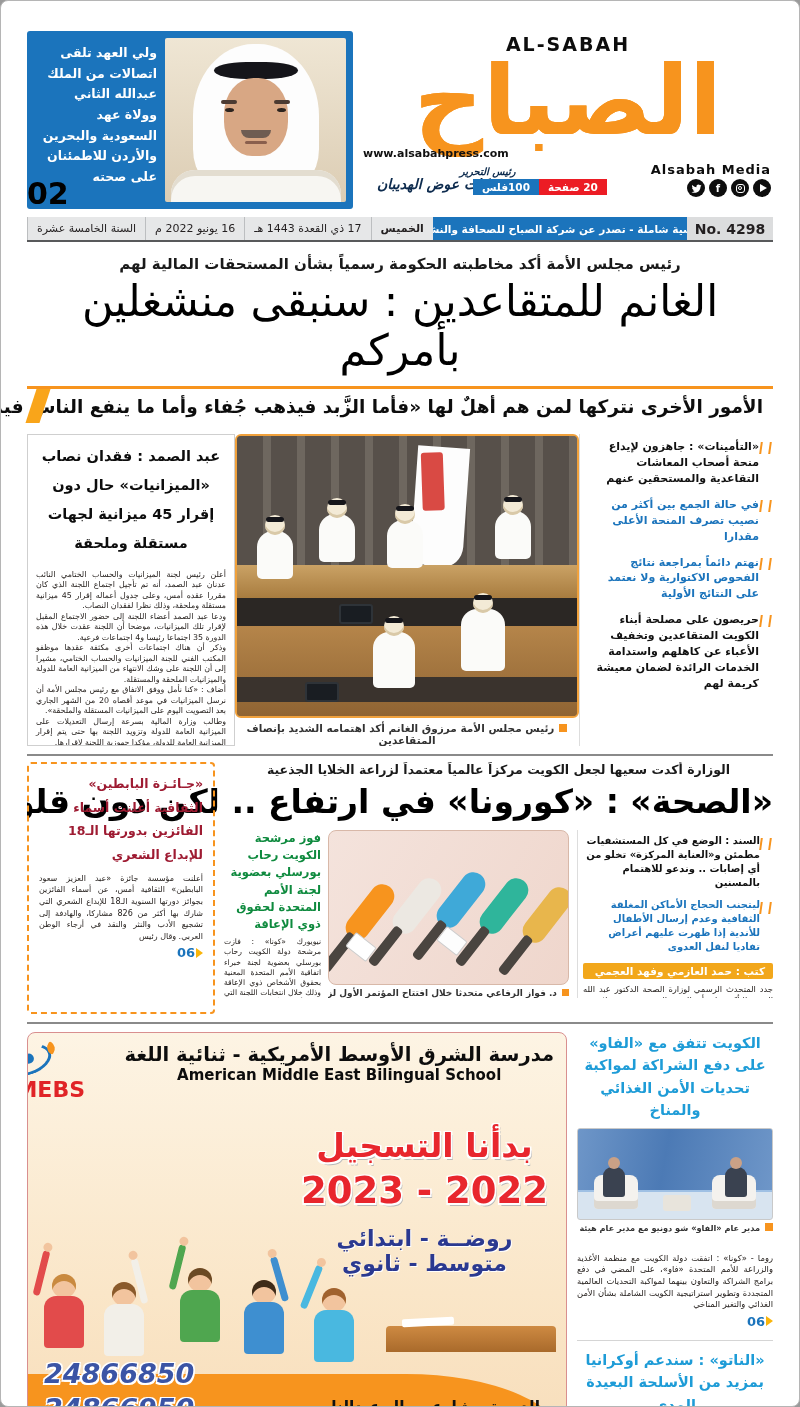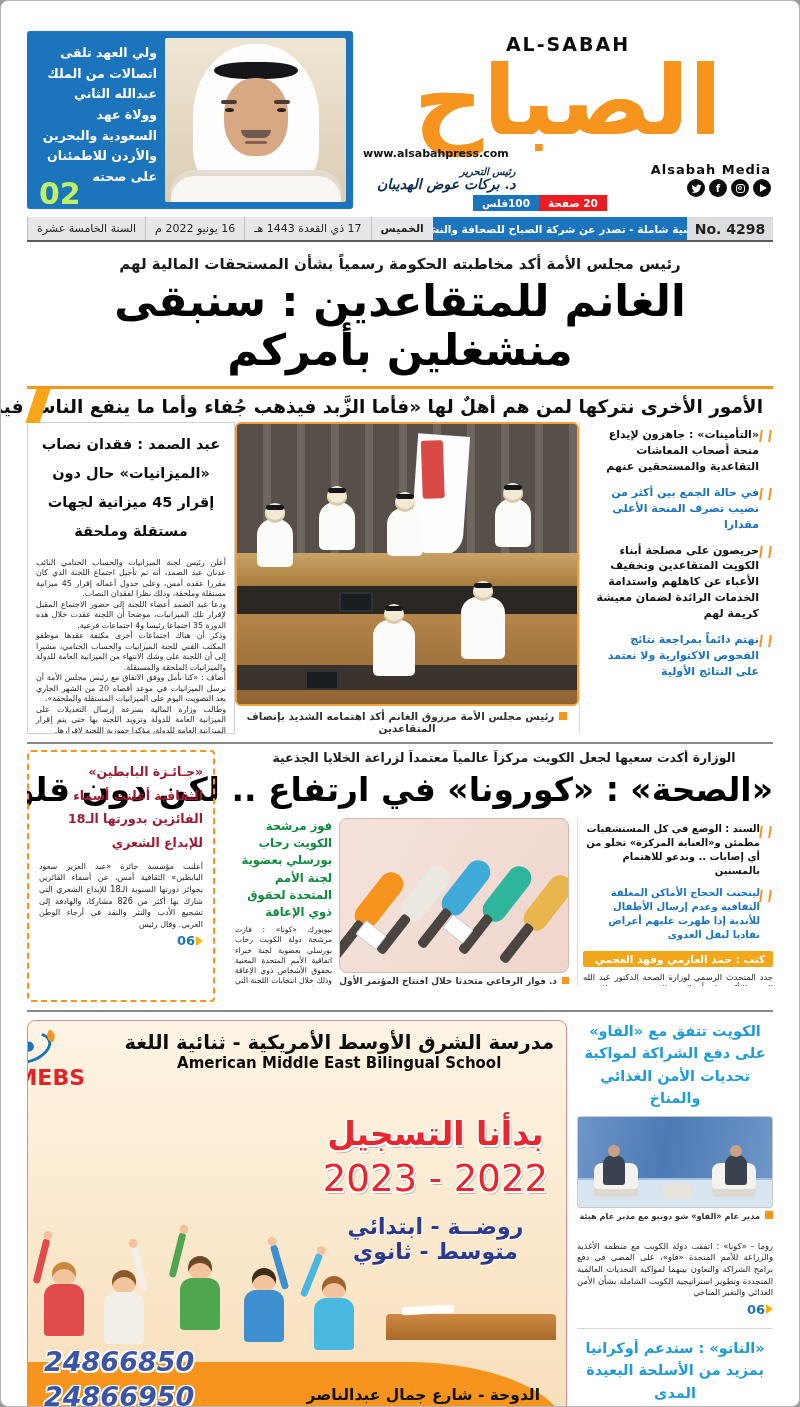--- a/index.html
+++ b/index.html
@@ -6,21 +6,21 @@
   html,body{background:#9a9a9a}
   body{font-family:"DejaVu Sans","Liberation Sans",sans-serif}
   .page{width:800px;height:1407px;margin:0 auto;background:#fff;border:1px solid #b5b5b5;border-radius:8px;
         position:relative;padding:30px 26px 0;overflow:hidden}
 
   
   .mast{display:flex;gap:10px;height:180px}
   .teaser{width:326px;height:178px;background:#1B74BC;border-radius:3px;display:flex;position:relative;overflow:hidden;flex:none}
   .teaser-text{width:136px;padding:12px 6px 4px 12px;color:#fff;font-weight:bold;font-size:12.5px;line-height:1.65;
                text-align:right;direction:rtl}
-  .teaser-page{position:absolute;left:12px;bottom:0px;color:#bef264;font-size:30px;font-weight:bold;line-height:1}
+  .teaser-page{position:absolute;left:0;bottom:0px;color:#000000;font-size:30px;font-weight:bold;line-height:1}
   .prince{flex:1;margin:7px 7px 7px 2px;border-radius:2px;background:linear-gradient(#EFE6D4,#DCCDB4);position:relative;overflow:hidden}
   .ghutra{position:absolute;top:6px;left:50%;transform:translateX(-50%);width:126px;height:150px;background:#fdfdfd;border-radius:48% 48% 30% 30%}
   .agal{position:absolute;top:24px;left:50%;transform:translateX(-50%);width:84px;height:17px;background:#15151a;border-radius:50%/65%}
   .face{position:absolute;top:40px;left:50%;transform:translateX(-50%);width:64px;height:78px;background:#D8A784;border-radius:46% 46% 44% 44%}
   .brow{position:absolute;width:16px;height:4px;background:#4c3b32;border-radius:2px;top:62px}
   .eye{position:absolute;width:9px;height:4px;background:#2d241f;border-radius:50%;top:70px}
   .mst{position:absolute;top:92px;left:50%;transform:translateX(-50%);width:30px;height:8px;background:#6e5c52;border-radius:0 0 8px 8px}
   .mouth{position:absolute;top:103px;left:50%;transform:translateX(-50%);width:22px;height:3px;background:#8a5f4d;border-radius:3px}
   .shoulders{position:absolute;bottom:-14px;left:50%;transform:translateX(-50%);width:170px;height:46px;background:#f7f6f2;border-radius:24px 24px 0 0;box-shadow:inset 0 6px 0 #e3ddd0}
 
@@ -34,39 +34,39 @@
   .sig-title{font-size:10px;font-style:italic;font-weight:bold}
   .sig-name{font-size:14px;font-style:italic;font-weight:bold;font-family:"DejaVu Serif","Liberation Serif",serif}
   .media-block{text-align:right}
   .media-label{font-size:13px;font-weight:bold;color:#0d0d0d;letter-spacing:1px}
   .icons{display:flex;gap:4px;justify-content:flex-end;margin-top:2px}
   .sicon{width:18px;height:18px;border-radius:50%;background:#0d0d0d;color:#fff;display:flex;align-items:center;justify-content:center;
          font-size:10px;font-weight:bold;position:relative}
   .ig-sq{width:9px;height:9px;border:1.4px solid #fff;border-radius:3px;position:relative}
   .ig-sq::after{content:"";position:absolute;inset:1.5px;border:1.2px solid #fff;border-radius:50%}
   .yt-tri{width:0;height:0;border-left:7px solid #fff;border-top:4.5px solid transparent;border-bottom:4.5px solid transparent;margin-left:2px}
-  .chips{position:absolute;left:110px;bottom:0;display:flex;direction:ltr}
+  .chips{position:absolute;left:110px;bottom:16px;display:flex;direction:ltr}
   .chip{color:#fff;font-size:10.5px;font-weight:bold;padding:2px 9px;direction:rtl}
   .chip.blue{background:#1B74BC}
   .chip.red{background:#EC1C24}
 
   
   .datebar{display:flex;align-items:stretch;height:25px;background:#E6E7E8;margin-top:6px;border-bottom:2px solid #58595b;font-size:11px;color:#231f20}
   .dseg{display:flex;align-items:center;padding:0 9px;border-left:1px solid #bcbec0;direction:rtl;white-space:nowrap}
   .dseg.bold{font-weight:bold}
   .dtag{flex:1;background:#1B74BC;color:#fff;font-weight:bold;font-size:10.5px;display:flex;align-items:center;justify-content:center;direction:rtl;white-space:nowrap;overflow:hidden}
   .dnum{width:86px;background:#DCDDDE;display:flex;align-items:center;justify-content:center;font-weight:bold;font-size:14px;direction:ltr}
 
   
   .kicker{ text-align:center;font-weight:bold;font-size:15px;color:#1a1a1a;direction:rtl;margin-top:13px}
-  .lead-headline{text-align:center;font-weight:bold;font-size:43px;color:#000;direction:rtl;line-height:1.15;margin-top:4px;letter-spacing:-1px}
+  .lead-headline{text-align:center;font-weight:normal;font-size:43px;color:#000;direction:rtl;line-height:1.15;margin-top:4px;letter-spacing:-1px}
   .quotebar{border-top:3px solid #F7941E;margin-top:10px;position:relative;padding:7px 10px 5px 30px}
   .quotebar::before{content:"";position:absolute;left:4px;top:0;width:14px;height:34px;background:#F9A51A;transform:skewX(-18deg)}
   .quote-text{direction:rtl;text-align:center;font-weight:bold;font-size:18.5px;color:#0d0d0d;white-space:nowrap}
-  .lead-cols{display:flex;direction:rtl;height:312px;margin-top:0;overflow:hidden}
+  .lead-cols{display:flex;direction:rtl;height:312px;margin-top:12px;overflow:hidden}
   .col-bullets{width:194px;flex:none;overflow:hidden;border-left:1px solid #ddd;padding-left:6px}
   .bullet{direction:rtl;text-align:right;font-weight:bold;font-size:11px;line-height:1.45;color:#111;padding:5px 14px 5px 0;position:relative}
   .bullet.blue{color:#1B74BC}
   .bullet::before{content:"";position:absolute;right:2px;top:8px;width:7px;height:12px;border-right:2.5px solid #F7941E;border-left:2.5px solid #F7941E;transform:skewX(-8deg)}
   .byline{background:#F2A71B;color:#fff;font-weight:bold;font-size:10.5px;padding:2px 8px;direction:rtl;text-align:right;border-radius:2px;margin:5px 0 5px}
   .body-sm{direction:rtl;font-size:8.4px;line-height:1.38;text-align:justify;color:#26211e;white-space:pre-line}
   .pageref{display:inline-flex;align-items:center;gap:1px;margin-top:3px;direction:ltr}
   .pageref b{color:#1B74BC;font-size:13px;font-weight:bold}
   .tri{width:0;height:0;border-top:5px solid transparent;border-bottom:5px solid transparent;border-left:7px solid #F9B50B}
 
@@ -86,21 +86,21 @@
   .figcap{direction:rtl;text-align:center;font-size:10.5px;font-weight:bold;color:#333;padding-top:4px}
   .sq{display:inline-block;width:8px;height:8px;background:#F7941E;margin-left:5px}
 
   .budget-box{width:208px;flex:none;border:1px solid #cfcfcf;padding:7px 8px;overflow:hidden}
   .budget-h{direction:rtl;text-align:center;font-weight:bold;font-size:14.5px;color:#0d0d0d;line-height:2;border-bottom:6px solid transparent}
   .body-xs{direction:rtl;font-size:7.9px;line-height:1.33;text-align:justify;color:#26211e;white-space:pre-line;margin-top:6px}
 
   .rule{border:none;border-top:2px solid #8a8a8a;margin:8px 0 6px}
 
   
-  .health{display:flex;direction:rtl;gap:20px;height:252px;overflow:hidden}
+  .health{display:flex;direction:rtl;gap:9px;height:252px;overflow:hidden}
   .health-main{flex:1;min-width:0}
   .h-kicker{text-align:center;font-weight:bold;font-size:12.5px;direction:rtl;color:#1a1a1a}
   .h-headline{text-align:center;font-weight:bold;font-size:33px;color:#000;direction:rtl;letter-spacing:-1px;margin:5px 0 9px;white-space:nowrap}
   .health-cols{display:flex;direction:rtl;gap:8px;height:168px;overflow:hidden}
   .sanad-col{width:196px;flex:none;overflow:hidden;border-left:1px solid #ddd;padding-left:5px}
   .sanad-col .bullet{font-size:10px;line-height:1.4;padding:4px 13px 4px 0}
   .center-wrap{flex:1;display:flex;direction:rtl;gap:7px;min-width:0}
   .micfig{flex:1;display:flex;flex-direction:column;min-width:0}
   .micphoto{flex:1;border:1px solid #d8b8a8;border-radius:8px;background:linear-gradient(120deg,#F4E3DC,#EFD6CC);position:relative;overflow:hidden}
   .mic{position:absolute;width:24px;height:64px;border-radius:12px;transform:rotate(38deg)}
@@ -137,21 +137,21 @@
   .ad-t-en{direction:ltr;font-weight:bold;font-size:15px;color:#0d0d0d;white-space:nowrap}
   .ad-logo{width:120px;flex:none;text-align:left;position:relative}
   .amebs{color:#E02427;font-weight:bold;font-size:22px;letter-spacing:0;direction:ltr}
   .swoosh{position:relative;width:58px;height:34px;display:inline-block;vertical-align:middle}
   .swoosh i{position:absolute;inset:2px 4px;border:3px solid #1B74BC;border-radius:50%;transform:rotate(-18deg);border-top-color:transparent}
   .swoosh u{position:absolute;left:10px;top:12px;width:26px;height:10px;background:#1B74BC;border-radius:5px;transform:rotate(-10deg)}
   .swoosh s{position:absolute;right:0px;top:0px;width:10px;height:10px;background:#F7941E;border-radius:2px 8px 2px 8px;transform:rotate(35deg)}
   .ad-mid{position:relative;height:250px}
   .ad-reg{position:absolute;right:18px;top:24px;text-align:center;direction:rtl}
   .reg-1{font-size:33px;font-weight:bold;color:#E8262D;text-shadow:-1.5px -1.5px 0 #fff,1.5px -1.5px 0 #fff,-1.5px 1.5px 0 #fff,1.5px 1.5px 0 #fff,2px 3px 0 #b9b9b9;white-space:nowrap}
-  .reg-2{font-size:37px;font-weight:normal;color:#E8262D;direction:ltr;text-shadow:-1.5px -1.5px 0 #fff,1.5px -1.5px 0 #fff,-1.5px 1.5px 0 #fff,1.5px 1.5px 0 #fff,2px 3px 0 #b9b9b9;margin-top:4px}
+  .reg-2{font-size:37px;font-weight:bold;color:#E8262D;direction:ltr;text-shadow:-1.5px -1.5px 0 #fff,1.5px -1.5px 0 #fff,-1.5px 1.5px 0 #fff,1.5px 1.5px 0 #fff,2px 3px 0 #b9b9b9;margin-top:4px}
   .reg-3{font-size:22px;font-weight:bold;color:#2B3990;margin-top:14px;text-shadow:1px 1px 0 #fff;white-space:nowrap}
   .reg-4{font-size:22px;font-weight:bold;color:#2B3990;text-shadow:1px 1px 0 #fff;white-space:nowrap}
   .kid{position:absolute;bottom:0}
   .k-head{width:24px;height:24px;border-radius:50%;background:#F2C49E;position:absolute;top:0;left:50%;transform:translateX(-50%);box-shadow:inset 0 7px 0 var(--hair)}
   .k-body{width:40px;height:52px;border-radius:12px 12px 4px 4px;background:var(--shirt);position:absolute;top:22px;left:50%;transform:translateX(-50%)}
   .k-arm{width:7px;height:46px;border-radius:4px;background:var(--shirt);position:absolute;top:-24px;transform:rotate(14deg)}
   .k-arm::after{content:"";position:absolute;top:-8px;left:-1px;width:9px;height:9px;border-radius:50%;background:#F2C49E}
   .ad-desk{position:absolute;right:10px;bottom:0;width:170px;height:26px;background:linear-gradient(#CE8A42,#A96A2B);border-radius:4px 4px 0 0}
   .ad-desk::before{content:"";position:absolute;top:-8px;left:16px;width:52px;height:8px;background:#fff;border-radius:2px;transform:rotate(-3deg)}
   .ad-bottom{position:relative;height:118px;margin-top:4px}
@@ -233,22 +233,22 @@
     <h1 class="lead-headline">الغانم للمتقاعدين : سنبقى منشغلين بأمركم</h1>
     <div class="quotebar">
       <div class="quote-text">الأمور الأخرى نتركها لمن هم أهلٌ لها «فأما الزَّبد فيذهب جُفاء وأما ما ينفع الناس فيمكث في الأرض»</div>
     </div>
 
     <div class="lead-cols">
 
       <div class="col-bullets">
         <div class="bullet">«التأمينات» : جاهزون لإيداع منحة أصحاب المعاشات التقاعدية والمستحقين عنهم</div>
         <div class="bullet blue">في حالة الجمع بين أكثر من نصيب تصرف المنحة الأعلى مقدارا</div>
+        <div class="bullet blue">نهتم دائماً بمراجعة نتائج الفحوص الاكتوارية ولا نعتمد على النتائج الأولية</div>
         <div class="bullet">حريصون على مصلحة أبناء الكويت المتقاعدين وتخفيف الأعباء عن كاهلهم واستدامة الخدمات الرائدة لضمان معيشة كريمة لهم</div>
-        <div class="bullet blue">نهتم دائماً بمراجعة نتائج الفحوص الاكتوارية ولا نعتمد على النتائج الأولية</div>
 
       </div>
 
       <figure class="lead-fig">
         <div class="pphoto">
           <div class="pp-wall"></div>
           <div class="pp-flag"></div>
           <div class="pp-band"></div>
           <div class="pp-desk"></div>
           <div class="pp-floor"></div>

